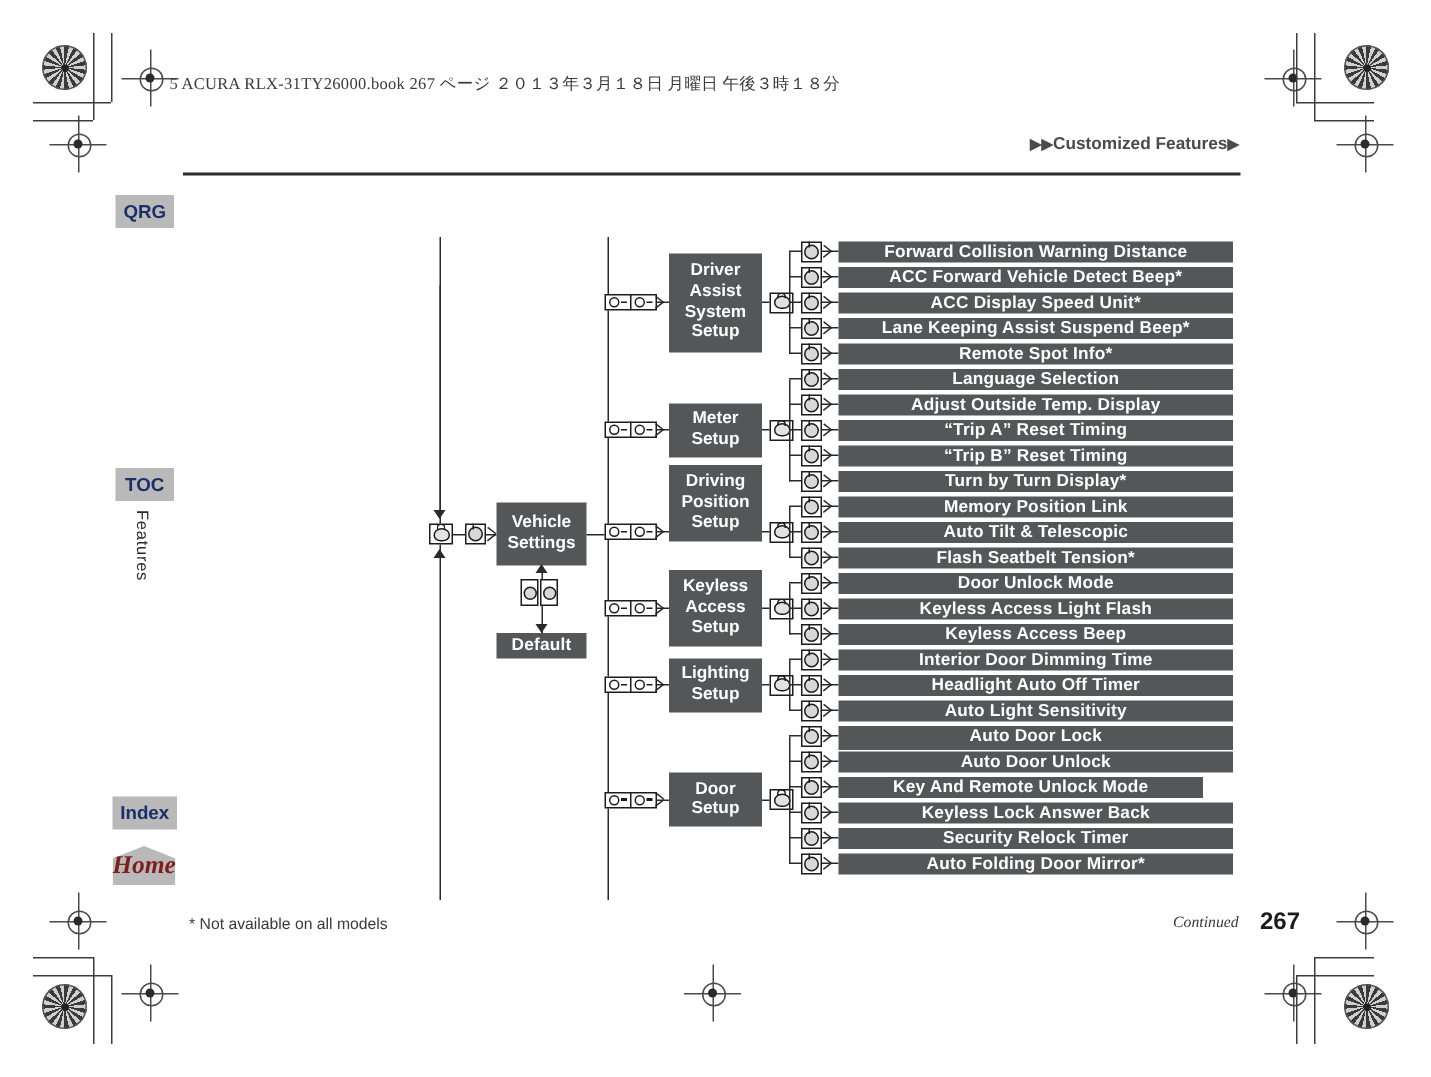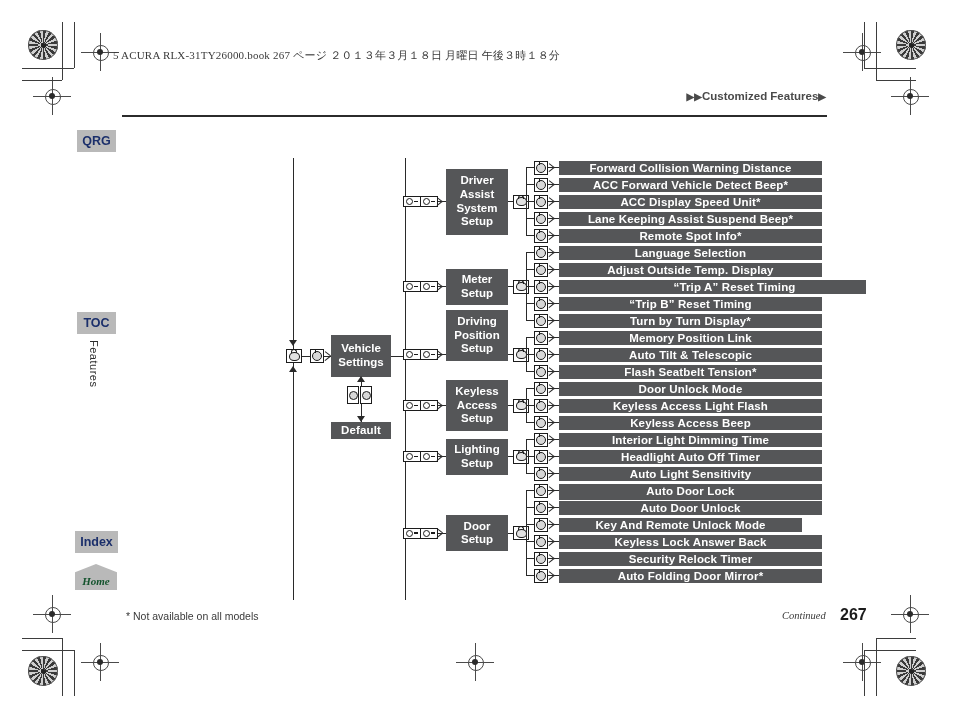--- a/index.html
+++ b/index.html
@@ -62,21 +62,21 @@
     position:absolute;font-size:11px;color:#2b2b2b;
     writing-mode:vertical-rl;text-orientation:mixed;letter-spacing:.5px;
   }
   .home-tab{
     position:absolute;width:42px;height:26px;background:#b9b9b9;
     clip-path:polygon(50% 0%,100% 32%,100% 100%,0% 100%,0% 32%);
     display:flex;align-items:flex-end;justify-content:center;
   }
   .home-tab span{
     font-family:"Liberation Serif", serif;font-style:italic;font-weight:700;
-    font-size:11px;color:#14532d;padding-bottom:3px;
+    font-size:17px;color:#7f1d1d;padding-bottom:3px;
   }
 
   
   .bar{
     position:absolute;background:#555658;color:#ffffff;
     font-size:11.5px;font-weight:700;letter-spacing:.15px;
     display:flex;align-items:center;justify-content:center;
     text-align:center;line-height:1.05;
   }
   .grp-box{
@@ -417,21 +417,21 @@
     <div class="thinh" style="left: 548px; top: 269.1px; width: 11px;"></div>
     <div class="bar" style="left: 559px; top: 262.5px; width: 263px; height: 14.2px;">
       <span>Adjust Outside Temp. Display</span>
     </div>
     <div class="thinh" style="left: 526px; top: 286.1px; width: 8px;"></div>
     <div class="knob-ico" style="left: 534px; top: 279.6px;">
       <i></i>
     </div>
     <div class="arrow-open" style="left: 549px; top: 281.6px;"></div>
     <div class="thinh" style="left: 548px; top: 286.1px; width: 11px;"></div>
-    <div class="bar" style="left: 559px; top: 279.5px; width: 263px; height: 14.2px; padding-left: 44px;">
+    <div class="bar" style="left: 559px; top: 279.5px; width: 263px; height: 14.2px;">
       <span>“Trip A” Reset Timing</span>
     </div>
     <div class="thinh" style="left: 526px; top: 303.1px; width: 8px;"></div>
     <div class="knob-ico" style="left: 534px; top: 296.6px;">
       <i></i>
     </div>
     <div class="arrow-open" style="left: 549px; top: 298.6px;"></div>
     <div class="thinh" style="left: 548px; top: 303.1px; width: 11px;"></div>
     <div class="bar" style="left: 559px; top: 296.5px; width: 263px; height: 14.2px;">
       <span>“Trip B” Reset Timing</span>
@@ -561,21 +561,21 @@
     <div class="thinh" style="left: 508px; top: 456.1px; width: 5px;"></div>
     <div class="thinv" style="left: 526px; top: 439.6px; height: 34px;"></div>
     <div class="thinh" style="left: 529px; top: 456.1px;"></div>
     <div class="thinh" style="left: 526px; top: 439.1px; width: 8px;"></div>
     <div class="knob-ico" style="left: 534px; top: 432.6px;">
       <i></i>
     </div>
     <div class="arrow-open" style="left: 549px; top: 434.6px;"></div>
     <div class="thinh" style="left: 548px; top: 439.1px; width: 11px;"></div>
     <div class="bar" style="left: 559px; top: 432.5px; width: 263px; height: 14.2px;">
-      <span>Interior Light Dimming Time</span>
+      <span>Interior Door Dimming Time</span>
     </div>
     <div class="thinh" style="left: 526px; top: 456.1px; width: 8px;"></div>
     <div class="knob-ico" style="left: 534px; top: 449.6px;">
       <i></i>
     </div>
     <div class="arrow-open" style="left: 549px; top: 451.6px;"></div>
     <div class="thinh" style="left: 548px; top: 456.1px; width: 11px;"></div>
     <div class="bar" style="left: 559px; top: 449.5px; width: 263px; height: 14.2px;">
       <span>Headlight Auto Off Timer</span>
     </div>

